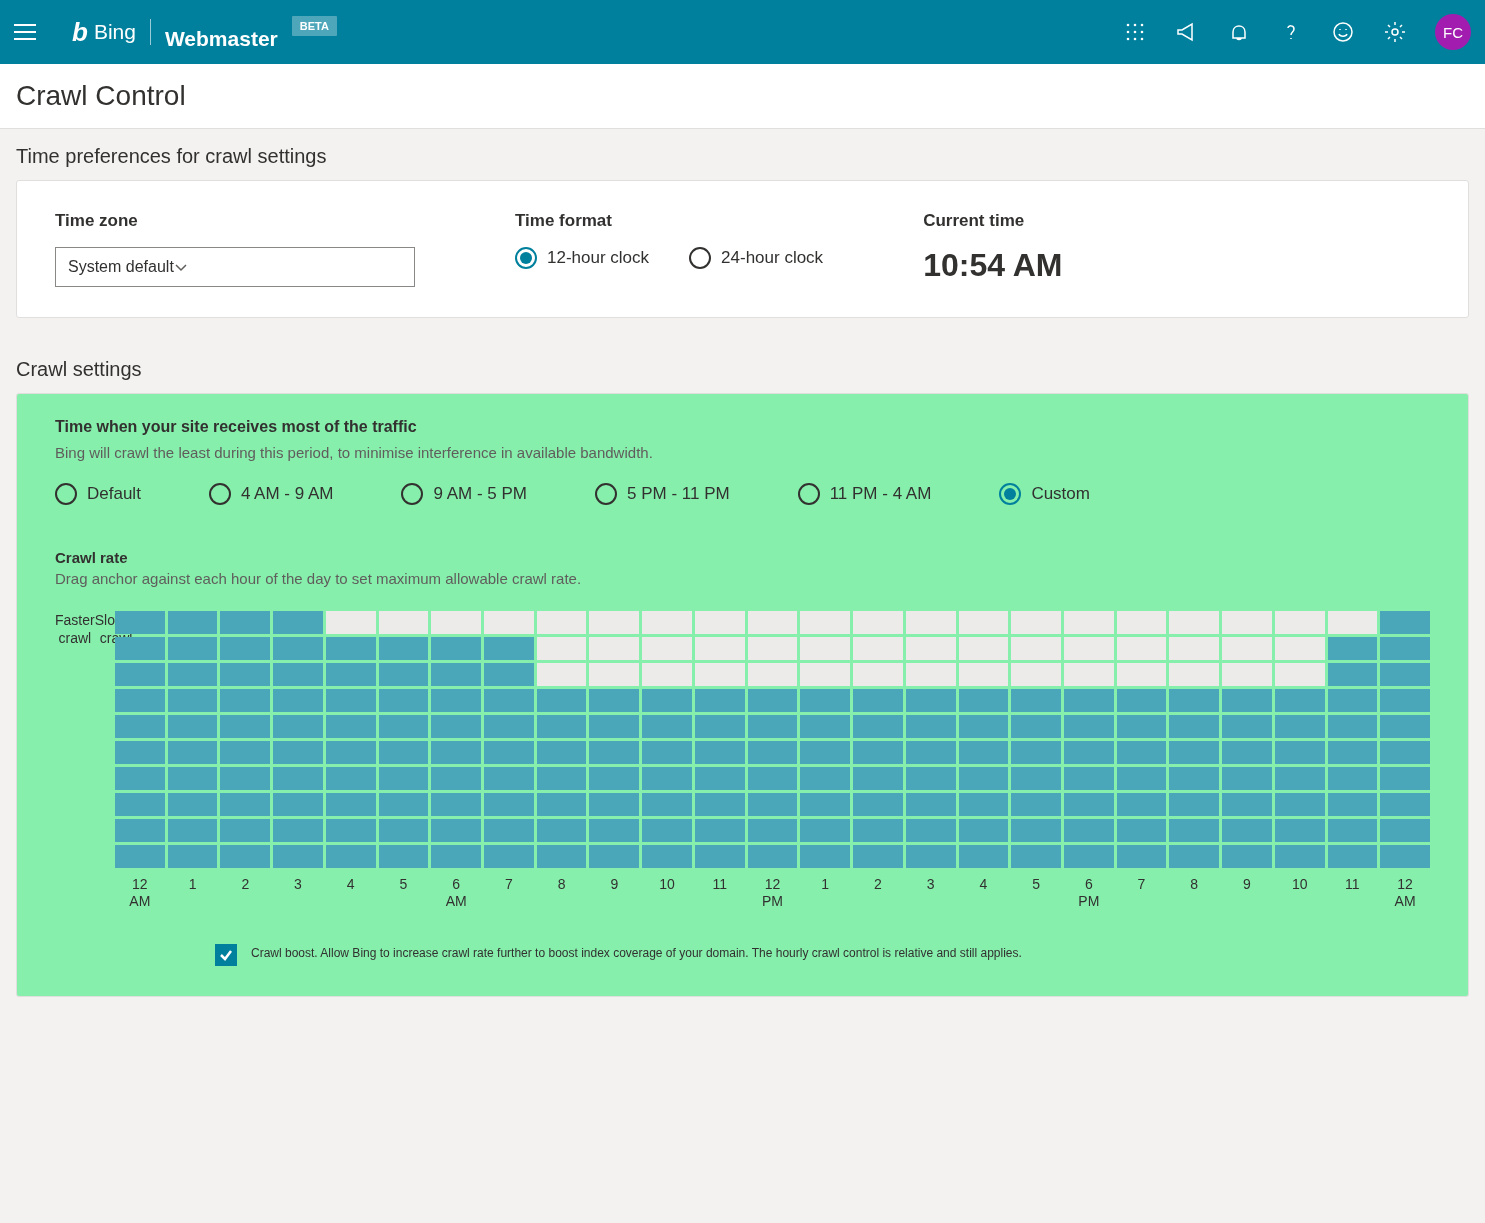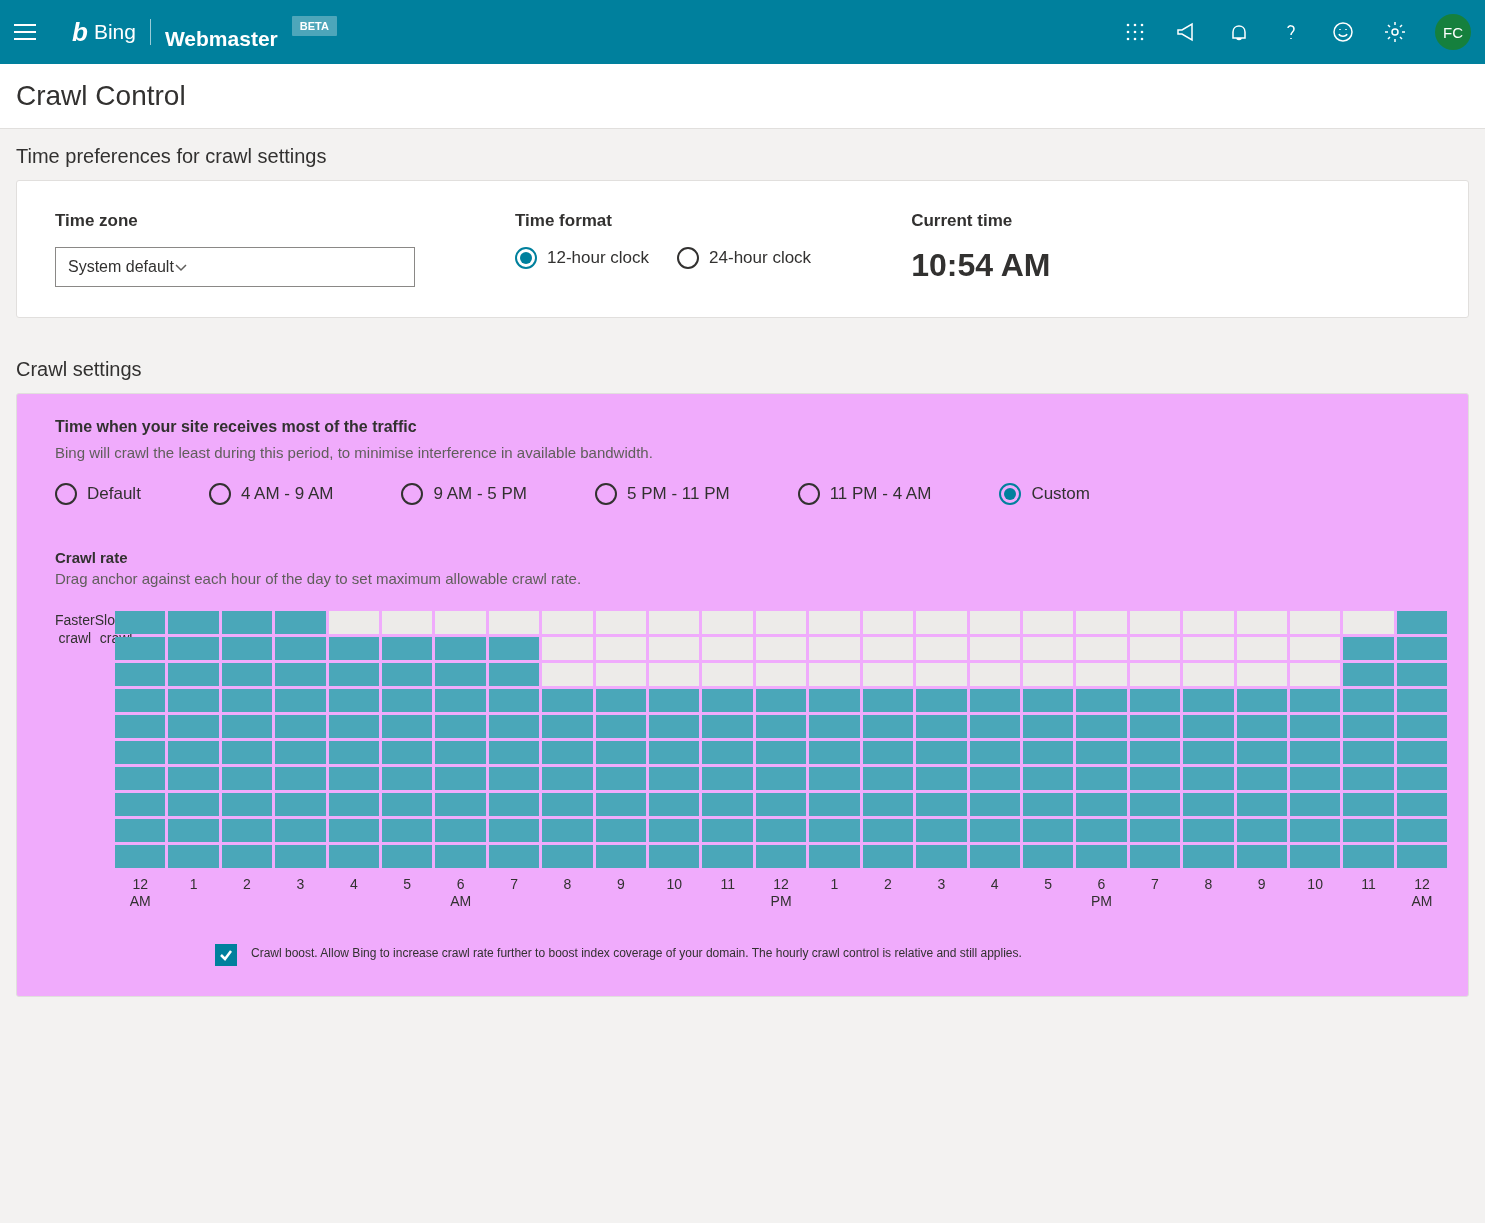--- a/index.html
+++ b/index.html
@@ -11,47 +11,47 @@
 .brand { display: flex; align-items: center; font-size: 21px; }
 .bing-logo { display: flex; align-items: center; font-weight: 400; margin-right: 14px; }
 .bing-b { font-weight: 700; font-size: 26px; margin-right: 6px; font-style: italic; }
 .brand-divider { width: 1px; height: 26px; background: rgba(255,255,255,0.6); margin: 0 14px 0 0; }
 .brand-wm { font-weight: 600; margin-top: 14px; }
 .beta-badge { background: rgba(255,255,255,0.3); color: #fff; font-size: 11px; font-weight: 600; padding: 4px 8px; border-radius: 1px; margin-left: 14px; position: relative; top: -6px; }
 .topbar-spacer { flex: 1; }
 .topbar-icons { display: flex; align-items: center; gap: 28px; }
 .top-icon { width: 24px; height: 24px; display: flex; align-items: center; justify-content: center; cursor: pointer; }
 .top-icon svg { stroke: #fff; fill: none; stroke-width: 1.5; }
-.avatar { width: 36px; height: 36px; border-radius: 50%; background: #15803d; color: #fff; display: flex; align-items: center; justify-content: center; font-size: 15px; font-weight: 400; cursor: pointer; }
+.avatar { width: 36px; height: 36px; border-radius: 50%; background: #a21caf; color: #fff; display: flex; align-items: center; justify-content: center; font-size: 15px; font-weight: 400; cursor: pointer; }
 
 .page-wrap { background: #fff; padding: 16px 16px; border-bottom: 1px solid #e1dfdd; }
 .page-title { font-size: 28px; font-weight: 400; }
 
 .section-head { padding: 16px 6px 12px 16px; font-size: 20px; font-weight: 400; }
 .card { background: #fff; border: 1px solid #e1dfdd; border-radius: 3px; margin: 0 16px 24px 16px; padding: 30px 38px; }
 
 .pref-row { display: flex; gap: 100px; align-items: flex-start; }
 .pref-col { flex: 0 0 auto; }
 .pref-label { font-weight: 600; font-size: 17px; margin-bottom: 16px; }
 .pref-col-wide { flex: 0 0 360px; }
 
 .select-box { border: 1px solid #8a8886; height: 40px; display: flex; align-items: center; padding: 0 12px; cursor: pointer; font-size: 16px; background: #fff; }
 .select-box .chev { width: 14px; height: 14px; }
 .select-box .chev svg { stroke: #605e5c; stroke-width: 1.5; fill: none; }
 
-.radio-row { display: flex; gap: 28px; align-items: center; }
+.radio-row { display: flex; gap: 40px; align-items: center; }
 .radio { display: flex; align-items: center; gap: 10px; cursor: pointer; }
 .radio-circle { width: 22px; height: 22px; border: 2px solid #323130; border-radius: 50%; display: flex; align-items: center; justify-content: center; }
 .radio.selected .radio-circle { border-color: #00809D; }
 .radio.selected .radio-dot { width: 12px; height: 12px; border-radius: 50%; background: #00809D; }
 .radio-label { font-size: 17px; }
 
 .current-time { font-size: 32px; font-weight: 600; }
 
-.card2 { background: #f0abfc; border: 1px solid #e1dfdd; border-radius: 3px; margin: 0 16px; padding: 24px 21px 30px 38px; }
+.card2 { background: #86efac; border: 1px solid #e1dfdd; border-radius: 3px; margin: 0 16px; padding: 24px 38px 30px 38px; }
 .sub-head { font-weight: 600; font-size: 16px; }
 .sub-desc { color: #605e5c; font-size: 15px; margin-top: 8px; }
 
 .traffic-radios { display: flex; gap: 68px; margin-top: 22px; flex-wrap: wrap; }
 
 .crawlrate-head { font-weight: 600; font-size: 15px; margin-top: 44px; }
 .crawlrate-desc { color: #605e5c; font-size: 15px; margin-top: 4px; }
 
 .grid-area { display: flex; margin-top: 24px; }
 .grid-ylabels { width: 60px; display: flex; justify-content: space-between; padding-bottom: 26px; }

